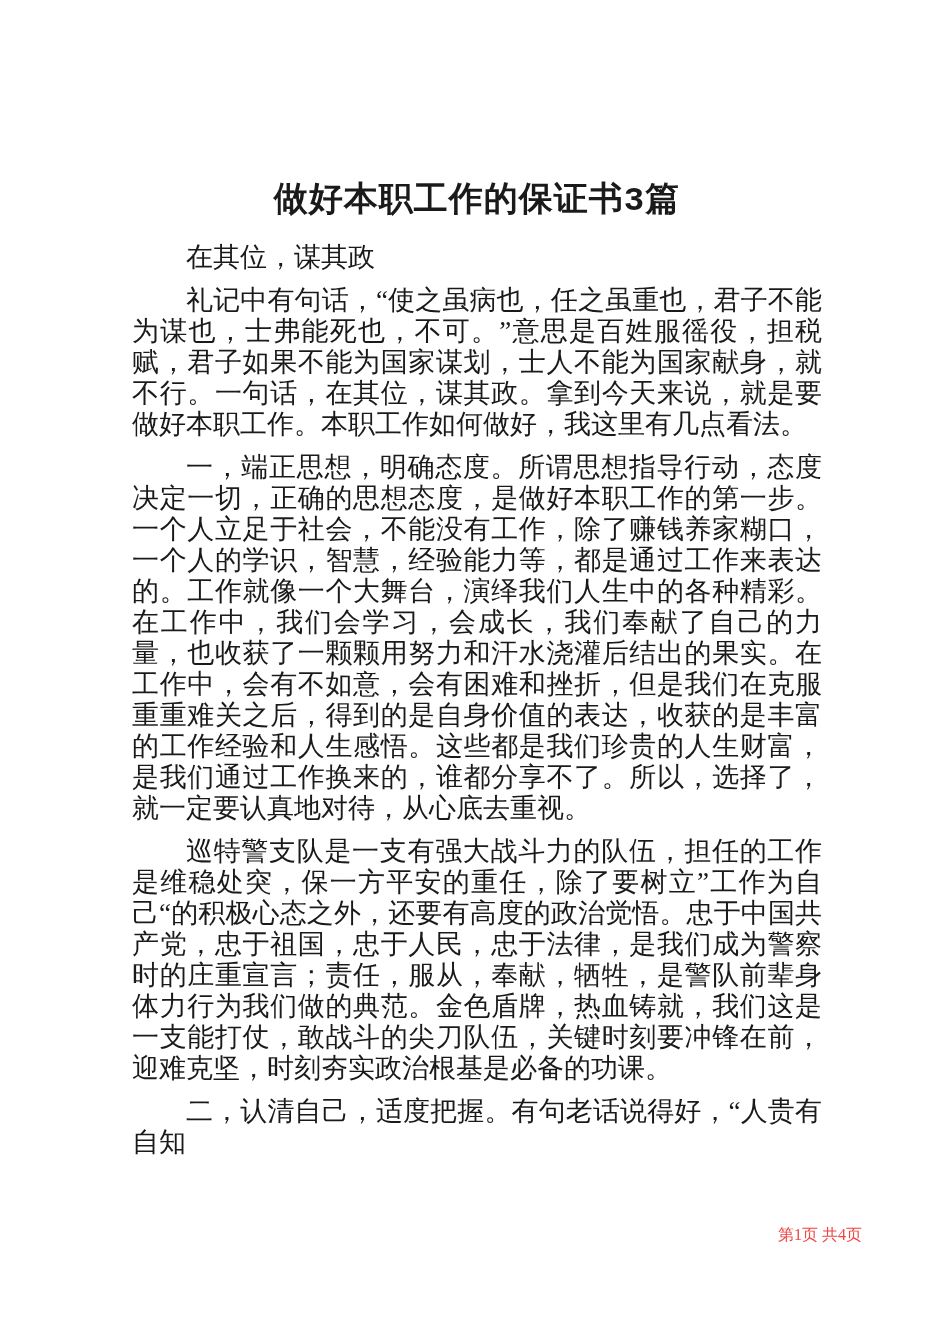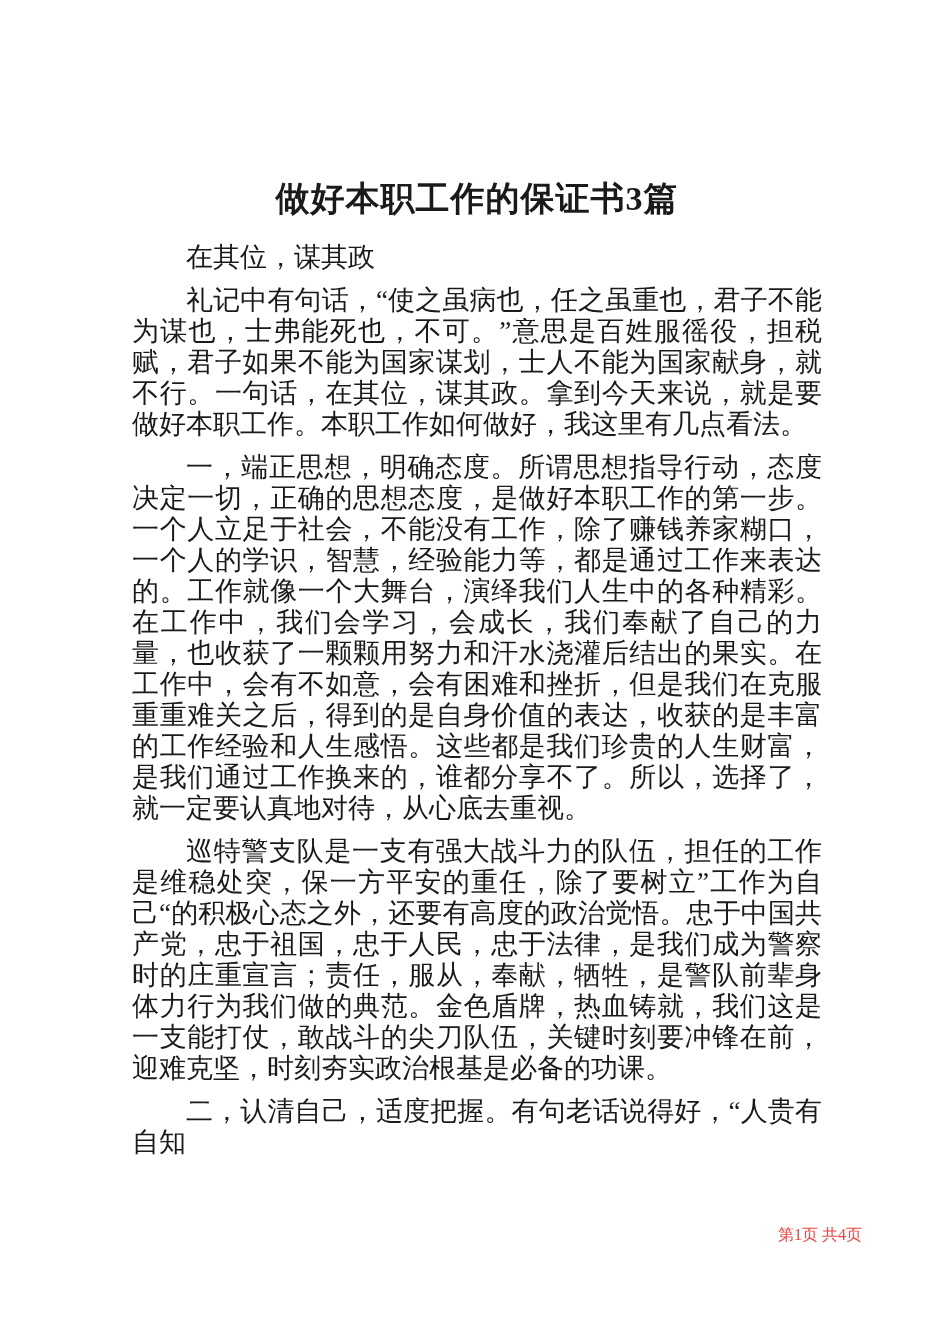--- a/index.html
+++ b/index.html
@@ -23,20 +23,21 @@
       left: 120px;
       width: 714px;
     }
     .doc-title {
       margin: 0 0 20px 0;
       font-size: 34px;
       font-weight: bold;
       text-align: center;
       letter-spacing: 1px;
       white-space: nowrap;
+      font-family: Liberation Mono, monospace;
     }
     .para {
       margin: 12px;
       font-size: 27px;
       line-height: 31px;
       text-align: justify;
       text-indent: 2em;
       word-break: break-all;
     }
     .page-footer {

